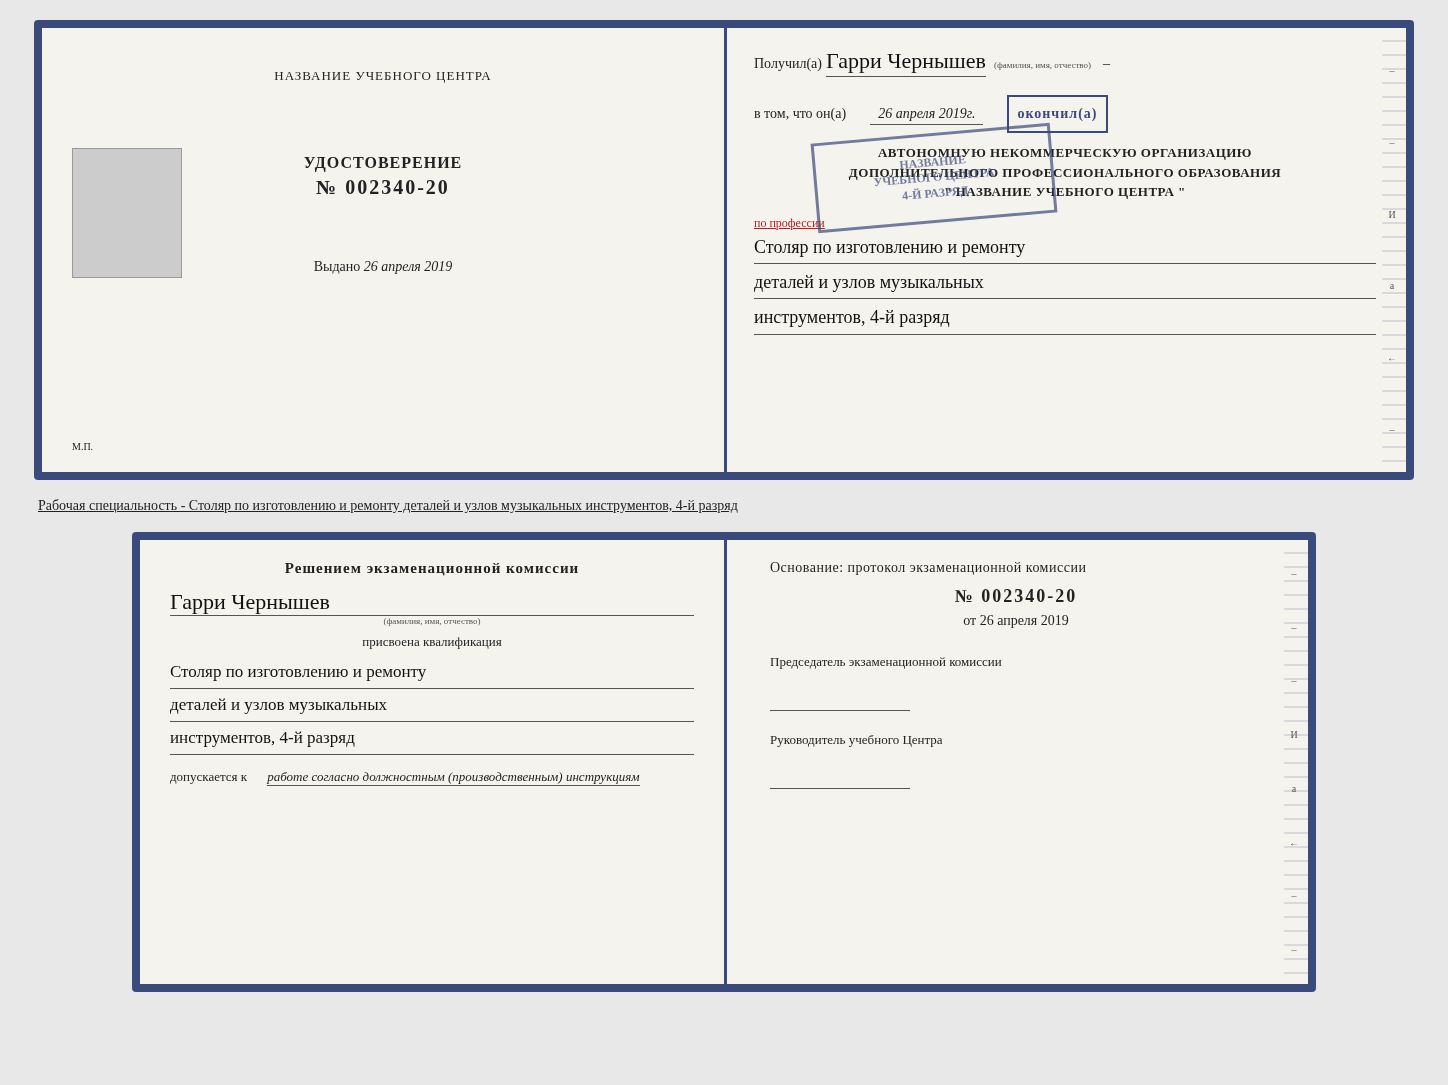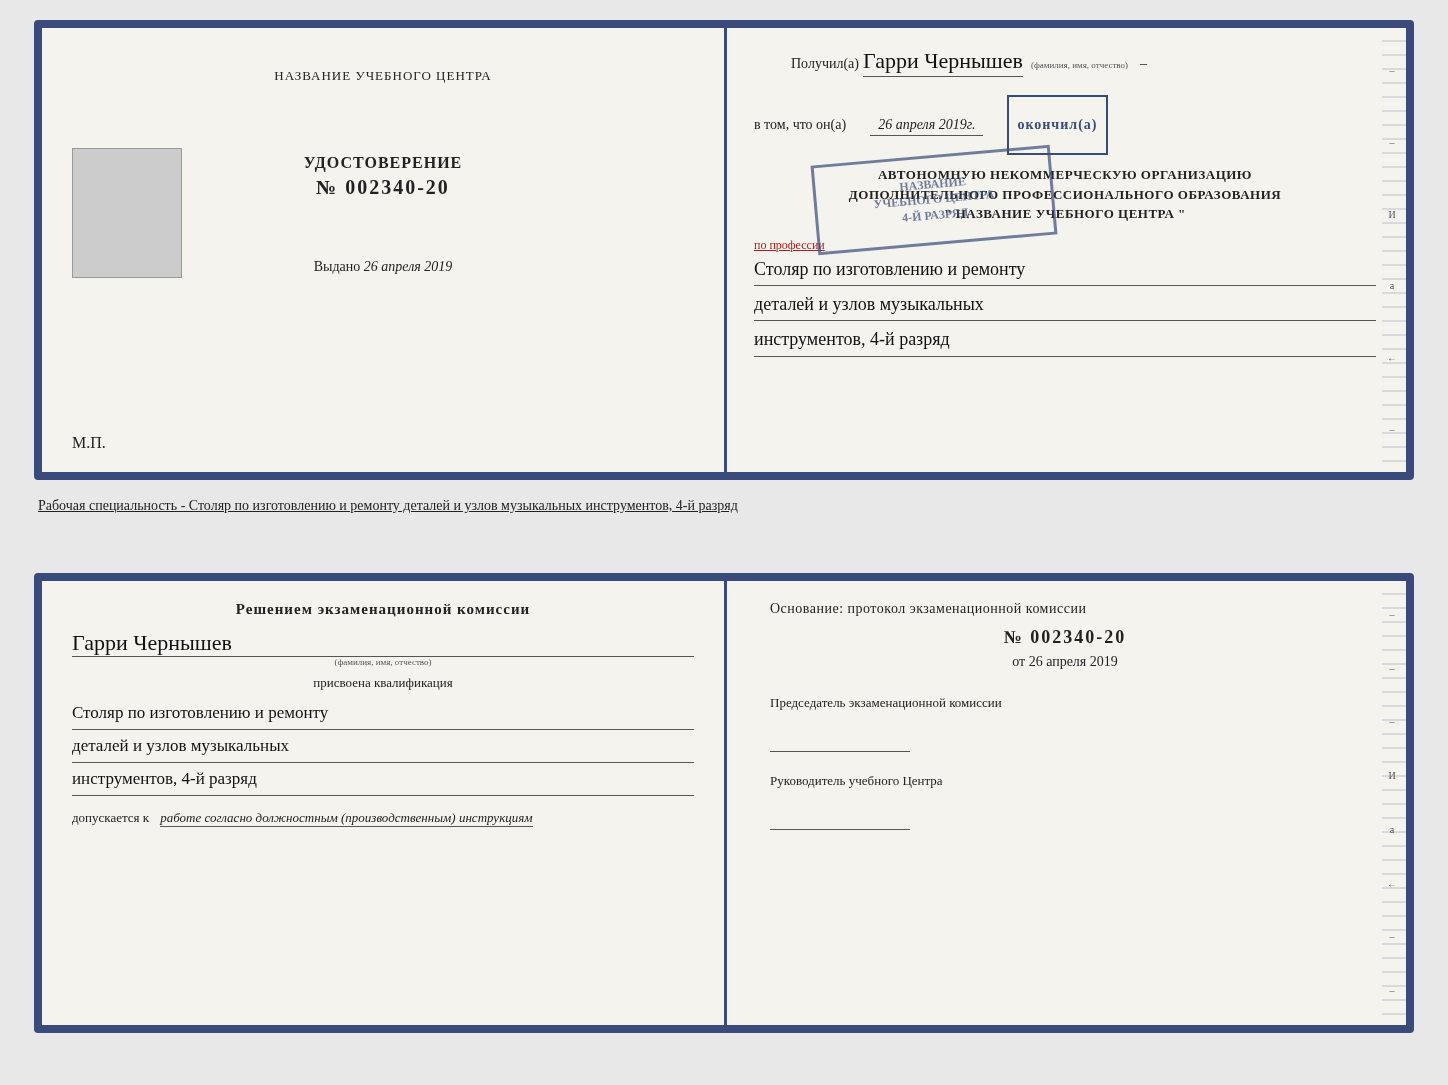--- a/index.html
+++ b/index.html
@@ -95,41 +95,40 @@
 
     .vydano-date {
       font-style: italic;
       font-size: 14px;
     }
 
     .mp-label {
       position: absolute;
       bottom: 20px;
       left: 30px;
-      font-size: 16px;
+      font-size: 10px;
       color: #222;
     }
 
     
     .right-page {
       width: 50%;
       padding: 20px 30px 20px 30px;
       display: flex;
       flex-direction: column;
       position: relative;
     }
 
     .poluchil-line {
       font-size: 14px;
       color: #222;
       margin-bottom: 4px;
       display: flex;
       align-items: baseline;
       gap: 4px;
-      margin-left: 37px;
     }
 
     .handwritten-name {
       font-family: 'Segoe Script', cursive, 'Times New Roman';
       font-size: 22px;
       color: #111;
       border-bottom: 1px solid #555;
       padding-bottom: 2px;
       display: inline-block;
     }
@@ -145,21 +144,21 @@
 
     .date-underline {
       font-style: italic;
       font-size: 14px;
       border-bottom: 1px solid #555;
       padding: 0 8px 2px 8px;
     }
 
     .okoncil-badge {
       border: 2px solid #3a4a7a;
-      padding: 20px 8px;
+      padding: 9px 8px;
       font-size: 14px;
       color: #3a4a7a;
       font-weight: bold;
       letter-spacing: 1px;
     }
 
     .org-block {
       margin-top: 10px;
       position: relative;
     }
@@ -221,29 +220,28 @@
     .specialty-label {
       width: 1380px;
       font-size: 14px;
       color: #222;
       line-height: 1.4;
       padding-left: 4px;
       text-decoration: underline;
     }
 
     .document-bottom {
-      width: 1380px;
+      width: 1184px;
       height: 460px;
       background: #f5f3ee;
       border: 8px solid #3a4a7a;
       border-radius: 4px;
       display: flex;
       position: relative;
       overflow: hidden;
-      margin-top: 41px;
     }
 
     .left-page-bottom {
       width: 50%;
       padding: 20px 30px;
       display: flex;
       flex-direction: column;
     }
 
     .right-page-bottom {
@@ -297,21 +295,21 @@
     .qual-line {
       border-bottom: 1px solid #555;
       display: block;
     }
 
     .dopuskaetsya {
       font-size: 13px;
       color: #222;
       margin-top: 14px;
       display: flex;
-      gap: 11px;
+      gap: 20px;
       flex-wrap: wrap;
       align-items: baseline;
     }
 
     .dopusk-underline {
       font-style: italic;
       border-bottom: 1px solid #555;
       font-size: 13px;
     }
 

